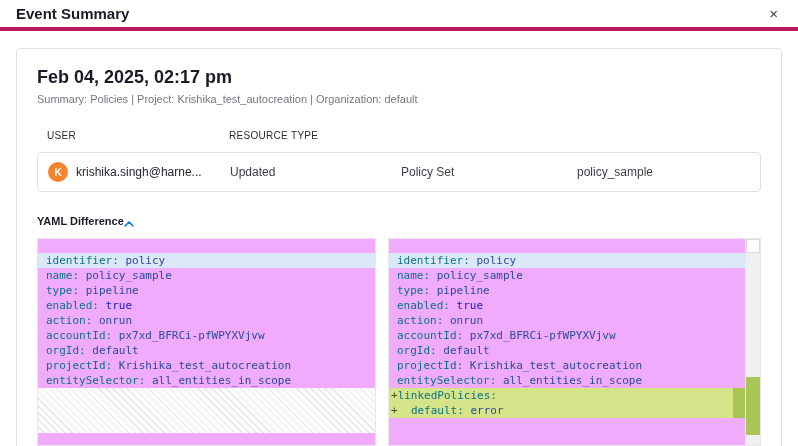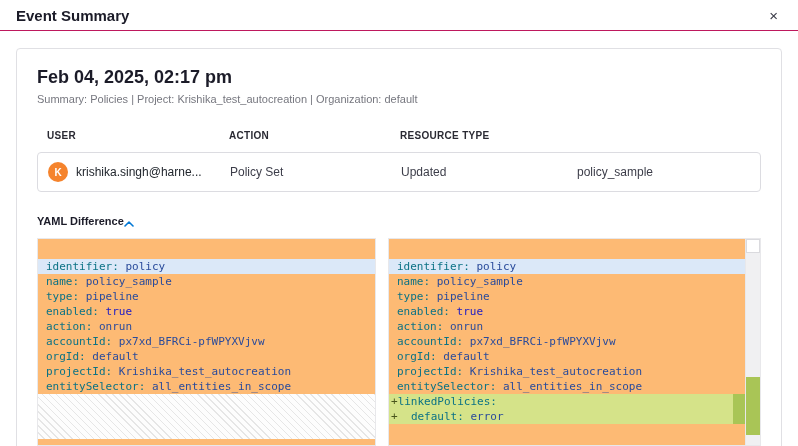--- a/index.html
+++ b/index.html
@@ -2,45 +2,45 @@
 <html style="--accent-blue: #0278d5; --avatar-orange: #f5832c; --diff-added-bg: #d5e389; --diff-added-bar: #a9c556; --minimap-thumb: #a9c556; --yaml-key: #0b7285; --yaml-value: #2a4b9b; --yaml-bool: #1919c7; --active-line-bg: #dbe8f8;"><head>
 <meta charset="utf-8">
 <style>
   html,body{margin:0;padding:0}
   body{
     width:798px;height:446px;position:relative;overflow:hidden;background:#fff;
     font-family:"Liberation Sans",sans-serif;color:#22272e;
   }
   
   .modal-header{height:31px;display:flex;align-items:center;justify-content:space-between;
-    padding:0 14px 0 16px;border-bottom:1px solid #be185d;box-sizing:border-box}
+    padding:0 14px 0 16px;border-bottom:4px solid #be185d;box-sizing:border-box}
   .modal-title{font-size:15px;font-weight:700;color:#1b1b28}
   .close-btn{background:none;border:0;font-size:15px;color:#3a3b47;cursor:pointer;line-height:1;padding:4px 6px}
   
   .card{margin:17px 16px 0;border:1px solid #e0e0e4;border-radius:4px;padding:18px 20px;
     height:430px;box-sizing:border-box;overflow:hidden}
   .timestamp{font-size:18px;font-weight:700;color:#1b1b28}
   .meta{font-size:11px;color:#76777f;margin-top:5px}
   
   .grid{display:grid;grid-template-columns:192px 171px 176px 1fr}
-  .thead{margin-top:25px;font-size:10px;font-weight:700;color:#2a2a33;letter-spacing:.3px}
+  .thead{margin-top:25px;font-size:10px;font-weight:400;color:#2a2a33;letter-spacing:.3px}
   .thead>div:first-child{padding-left:10px}
   .trow{margin-top:11px;border:1px solid #dcdce1;border-radius:4px;height:38px;align-items:center;
     font-size:12px;color:#3c3d49;background:#fff}
   .user-cell{display:flex;align-items:center;gap:8px;padding-left:10px;min-width:0}
   .avatar{width:20px;height:20px;border-radius:50%;background:var(--avatar-orange,#f5832c);color:#fff;
     font-size:10px;font-weight:700;display:flex;align-items:center;justify-content:center;flex:none}
   .user-name{white-space:nowrap;overflow:hidden;color:#22272e}
   
   .yaml-toggle{margin-top:23px;display:flex;align-items:flex-end;gap:0;cursor:pointer;width:max-content}
   .yaml-label{font-size:11px;font-weight:700;color:#1b1b28}
   .chev{color:var(--accent-blue,#0278d5);display:inline-flex}
   
   .diff{margin-top:11px;display:flex;height:208px}
-  .pane{background:#fdba74;border:1px solid #e8e8eb;padding-top:20px;overflow:hidden;position:relative;box-sizing:border-box}
+  .pane{background:#f0abfc;border:1px solid #e8e8eb;padding-top:14px;overflow:hidden;position:relative;box-sizing:border-box}
   .pane-left{width:339px;flex:none}
   .pane-gutter{width:12px;flex:none;background:#fff}
   .pane-right{flex:1}
   .minimap{width:15px;flex:none;background:#f0f0f2;border:1px solid #e8e8eb;border-left:0;position:relative;box-sizing:border-box}
   .mini-thumb-top{position:absolute;top:0;left:0;right:0;height:14px;background:#fff;border:1px solid #dadade;box-sizing:border-box}
   .mini-green{position:absolute;left:0;right:0;top:138px;height:58px;background:var(--minimap-thumb,#a9c556)}
   .line{height:15px;line-height:15px;font-family:"DejaVu Sans Mono",monospace;font-size:11px;
     white-space:pre;padding-left:8px;overflow:hidden}
   .line.hl{background:var(--active-line-bg,#dbe8f8)}
   .line.added{background:var(--diff-added-bg,#d5e389);padding-left:2px;position:relative}
@@ -60,31 +60,30 @@
   <div class="modal-title">Event Summary</div>
   <button class="close-btn">×</button>
 </div>
 
 <div class="card">
   <div class="timestamp">Feb 04, 2025, 02:17 pm</div>
   <div class="meta">Summary: Policies | Project: Krishika_test_autocreation | Organization: default</div>
 
   <div class="grid thead">
     <div>USER</div>
-    <div>ACTION</div>
     <div>RESOURCE TYPE</div>
   </div>
 
   <div class="grid trow">
     <div class="user-cell">
       <span class="avatar">K</span>
       <span class="user-name">krishika.singh@harne...</span>
     </div>
+    <div>Updated</div>
     <div>Policy Set</div>
-    <div>Updated</div>
     <div>policy_sample</div>
   </div>
 
   <div class="yaml-toggle">
     <span class="yaml-label">YAML Difference</span>
     <span class="chev">
       <svg width="10" height="6" viewBox="0 0 10 6">
           <polyline points="1,5 5,1 9,5" fill="none" stroke="currentColor" stroke-width="1.6" stroke-linecap="round" stroke-linejoin="round"></polyline>
         </svg>
     </span>

